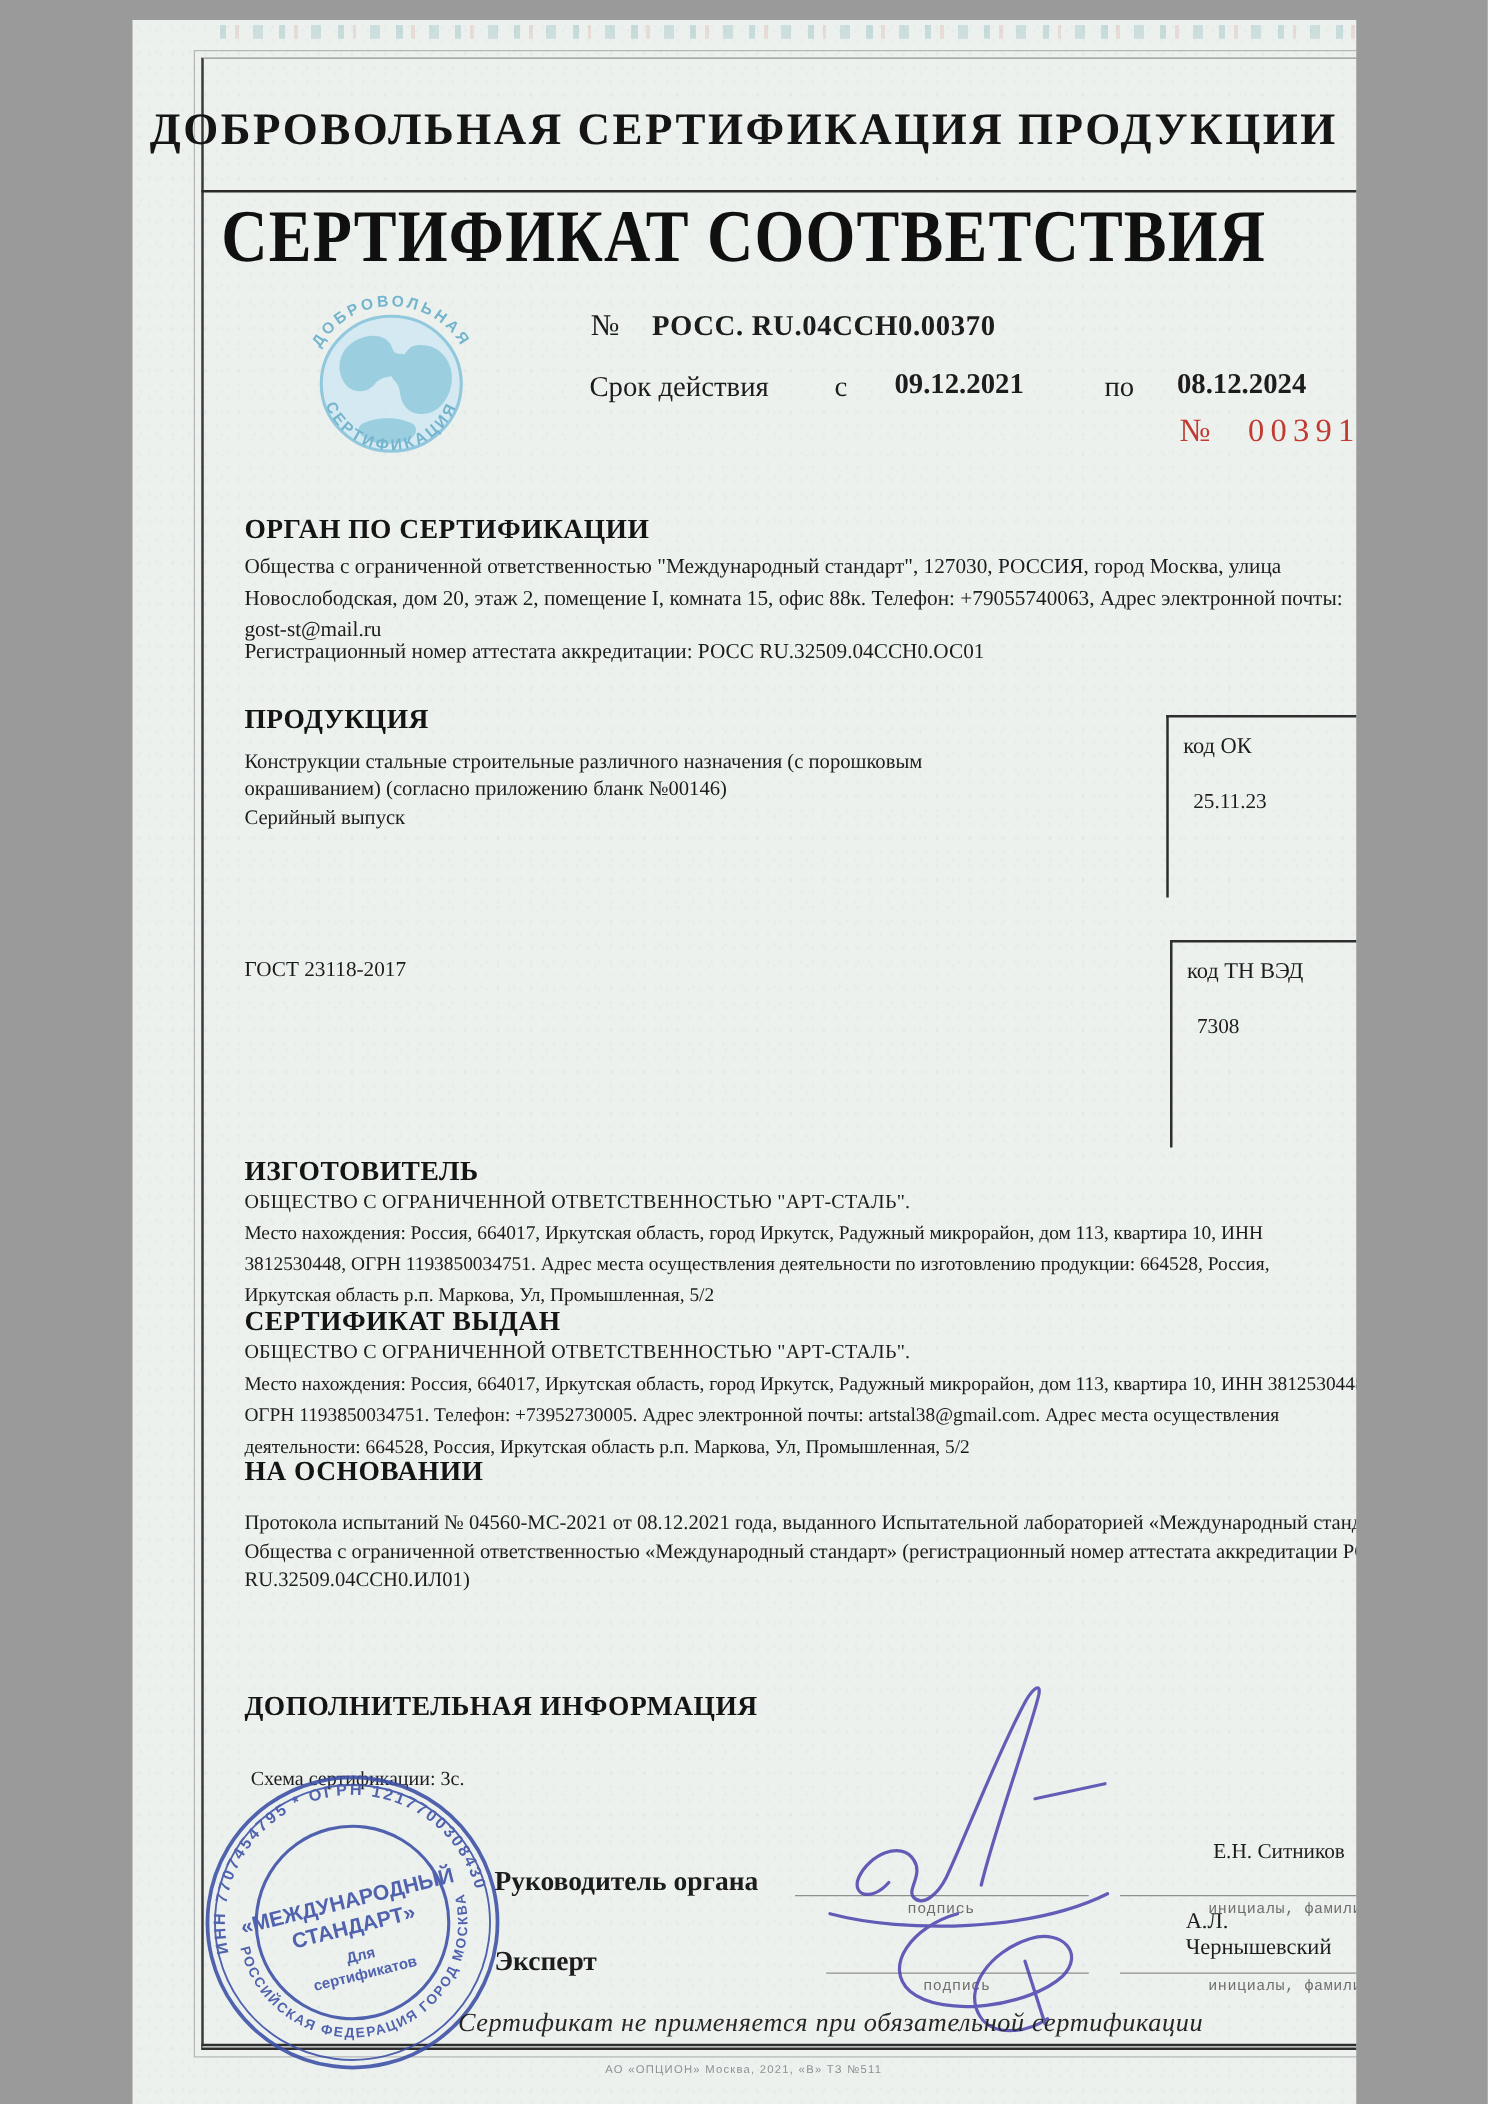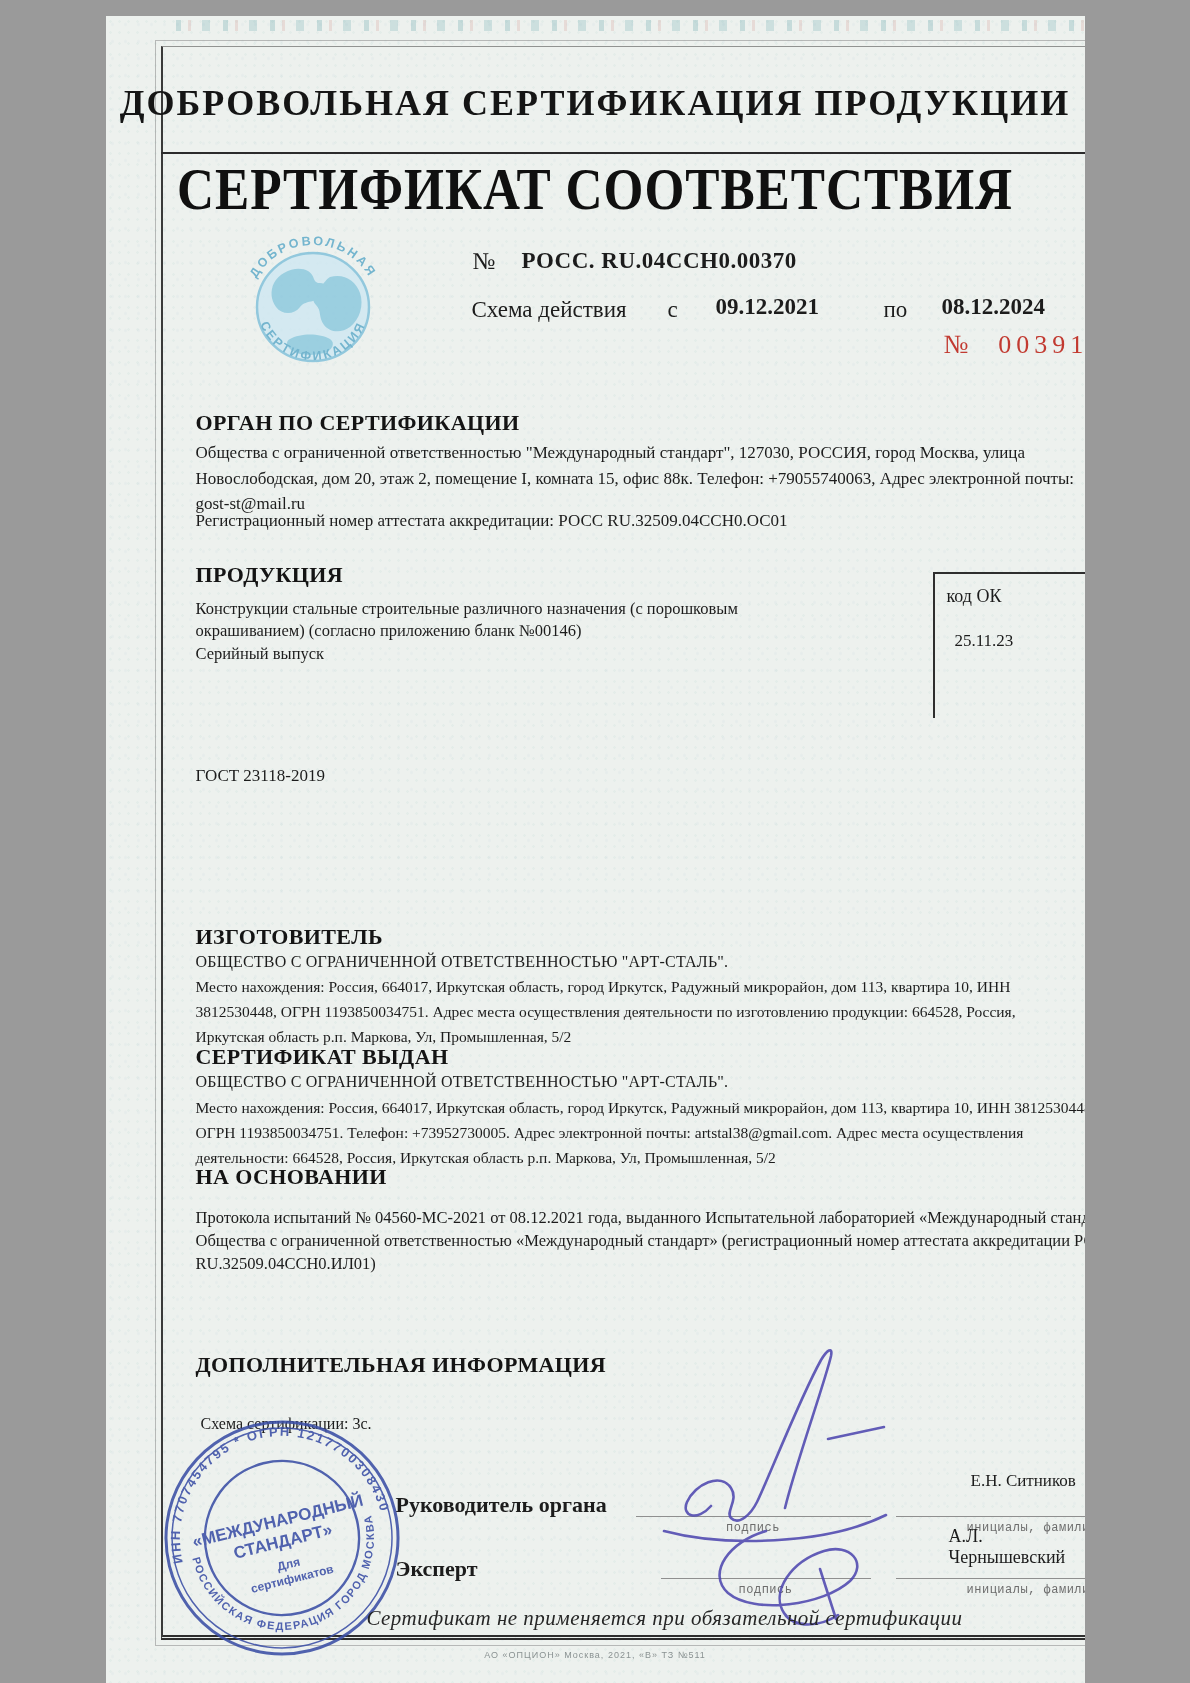--- a/index.html
+++ b/index.html
@@ -83,21 +83,21 @@
     </g>
     <g fill="#5aa8c8" font-family="Liberation Sans, DejaVu Sans, sans-serif" font-size="12.5" font-weight="bold" letter-spacing="2.5">
       <text><textPath href="#globeTop" startOffset="50%" text-anchor="middle">ДОБРОВОЛЬНАЯ</textPath></text>
       <text><textPath href="#globeBot" startOffset="50%" text-anchor="middle">СЕРТИФИКАЦИЯ</textPath></text>
     </g>
   </svg>
 
   <span class="abs num-label" style="left:367px; top:232px;">№</span>
   <span class="abs num-value" style="left:416px; top:232px;">РОСС. RU.04ССН0.00370</span>
 
-  <span class="abs val-label" style="left:366px; top:281px;">Схема действия</span>
+  <span class="abs val-label" style="left:366px; top:281px;">Срок действия</span>
   <span class="abs val-label" style="left:562px; top:281px;">с</span>
   <span class="abs val-bold" style="left:610px; top:278px;">09.12.2021</span>
   <span class="abs val-label" style="left:778px; top:281px;">по</span>
   <span class="abs val-bold" style="left:836px; top:278px;">08.12.2024</span>
 
   <div class="abs blank-num" style="left:838px; top:314px; color:#c23a31;">
     <span>№</span>
     <span class="digits">00391</span>
   </div>
 
@@ -107,22 +107,26 @@
 
   <div class="abs sect" style="left:90px; top:546px;">ПРОДУКЦИЯ</div>
   <div class="abs" style="left:90px; top:582px; width:650px; font-size:16.5px; line-height:1.35;">Конструкции стальные строительные различного назначения (с порошковым окрашиванием) (согласно приложению бланк №00146)</div>
   <div class="abs" style="left:90px; top:628px; font-size:16.5px;">Серийный выпуск</div>
 
   <div class="abs codebox" style="left:827px; top:556px; width:236px; height:144px;">
     <div class="lbl">код ОК</div>
     <div class="val">25.11.23</div>
   </div>
 
-  <div class="abs" style="left:90px; top:750px; font-size:17px;">ГОСТ 23118-2019</div>
+  <div class="abs" style="left:90px; top:750px; font-size:17px;">ГОСТ 23118-2017</div>
 
+  <div class="abs codebox" style="left:830px; top:736px; width:233px; height:164px;">
+    <div class="lbl">код ТН ВЭД</div>
+    <div class="val">7308</div>
+  </div>
 
   <div class="abs sect" style="left:90px; top:908px;">ИЗГОТОВИТЕЛЬ</div>
   <div class="abs caps" style="left:90px; top:937px;">ОБЩЕСТВО С ОГРАНИЧЕННОЙ ОТВЕТСТВЕННОСТЬЮ "АРТ-СТАЛЬ".</div>
   <div class="abs body16" style="left:90px; top:959px; width:890px;">Место нахождения: Россия, 664017, Иркутская область, город Иркутск, Радужный микрорайон, дом 113, квартира 10, ИНН 3812530448, ОГРН 1193850034751. Адрес места осуществления деятельности по изготовлению продукции: 664528, Россия, Иркутская область р.п. Маркова, Ул, Промышленная, 5/2</div>
 
   <div class="abs sect" style="left:90px; top:1028px;">СЕРТИФИКАТ ВЫДАН</div>
   <div class="abs caps" style="left:90px; top:1057px;">ОБЩЕСТВО С ОГРАНИЧЕННОЙ ОТВЕТСТВЕННОСТЬЮ "АРТ-СТАЛЬ".</div>
   <div class="abs body16" style="left:90px; top:1080px; width:905px;">Место нахождения: Россия, 664017, Иркутская область, город Иркутск, Радужный микрорайон, дом 113, квартира 10, ИНН 3812530448, ОГРН 1193850034751. Телефон: +73952730005. Адрес электронной почты: artstal38@gmail.com. Адрес места осуществления деятельности: 664528, Россия, Иркутская область р.п. Маркова, Ул, Промышленная, 5/2</div>
 
   <div class="abs sect" style="left:90px; top:1148px;">НА ОСНОВАНИИ</div>

